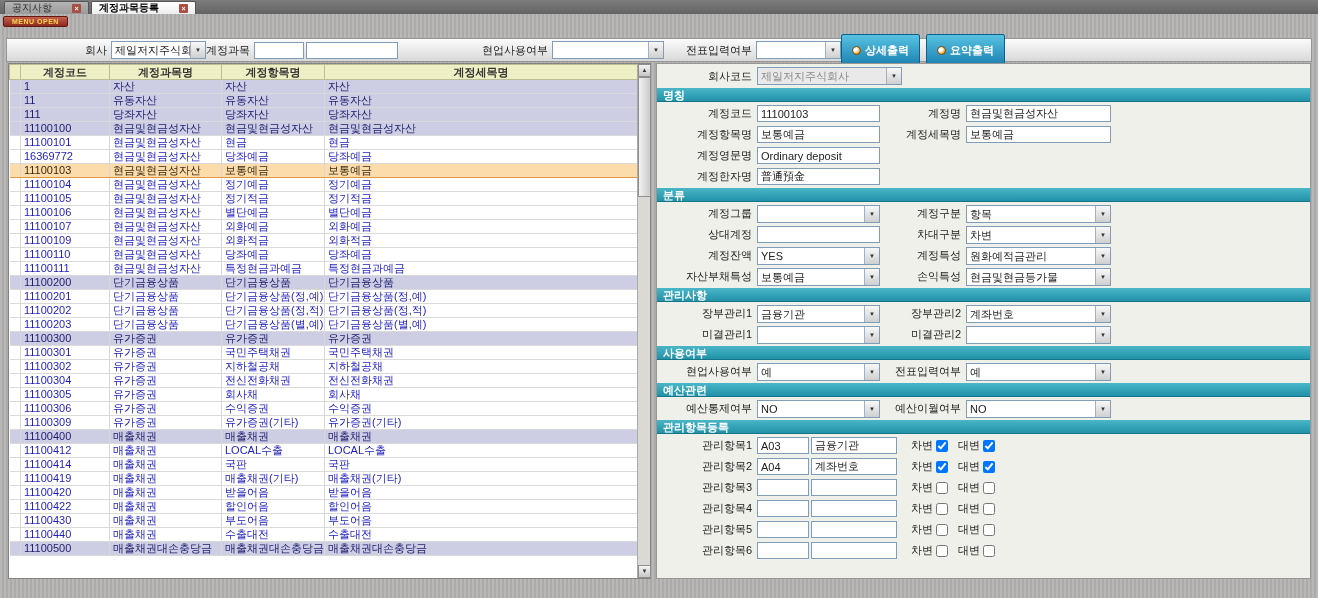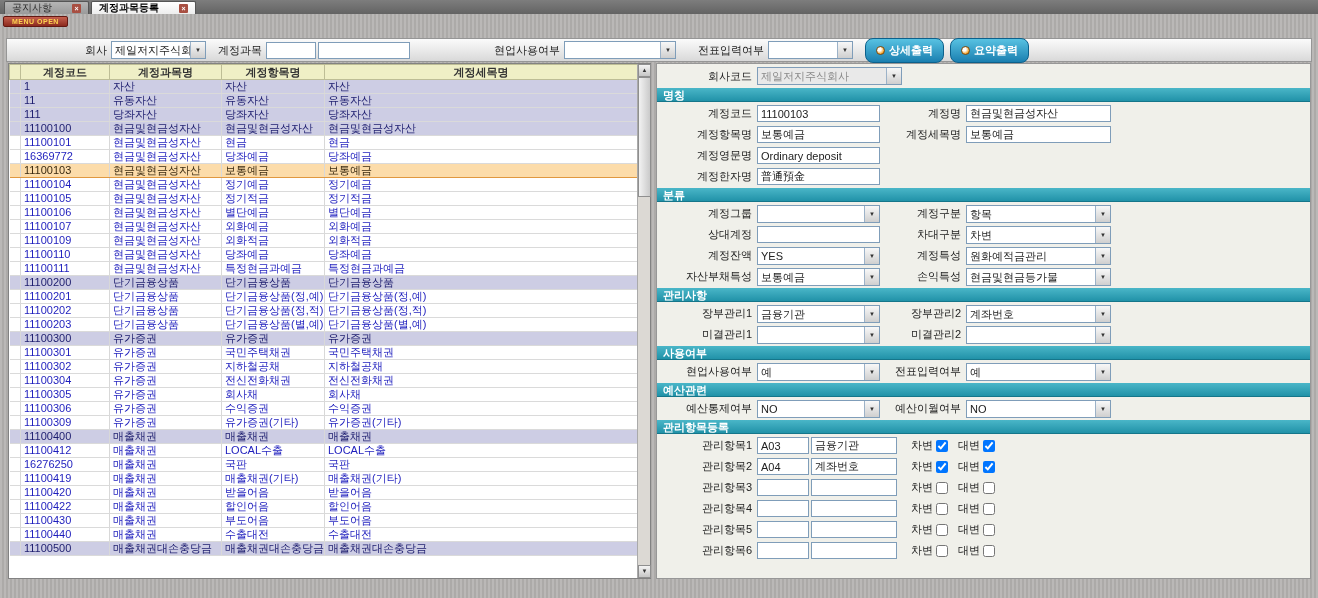--- a/index.html
+++ b/index.html
@@ -41,21 +41,21 @@
     padding:0 8px; cursor:pointer; font-family:"Liberation Sans",sans-serif;
   }
   
   .filterbar {
     position:absolute; left:6px; top:38px; width:1306px; height:24px;
     background:linear-gradient(#fbfbfb,#d9d9d9);
     border:1px solid #969696;
     display:flex; align-items:center; font-size:11px; color:#222;
   }
   .flbl { white-space:nowrap; }
-  .ml78{margin-left:78px} .ml12{margin-left:12px} .ml84{margin-left:84px}
+  .ml78{margin-left:78px} .ml12{} .ml84{margin-left:84px}
   .ml22{margin-left:22px} .ml6{margin-left:6px}
   .fgap{margin-left:4px}
   
   .tin {
     height:17px; border:1px solid #7f9db9; background:#fff;
     font-size:11px; padding:0 3px; font-family:"Liberation Sans",sans-serif; color:#222;
   }
   .combo {
     display:inline-flex; align-items:stretch; height:18px;
     border:1px solid #7f9db9; background:#fff; cursor:pointer;
@@ -66,23 +66,23 @@
     background:linear-gradient(#f8f8f8,#cfcfcf); border-left:1px solid #9cb2c8;
     font-size:6px; color:#333;
   }
   .combo.disabled { background:#e9e9e9; }
   .combo.disabled .ctext { color:#8a8a8a; }
   .w50{width:50px} .w52{width:52px} .w86{width:86px} .w92{width:92px}
   .w95{width:95px} .w112{width:112px} .w85{width:85px}
   .w123{width:123px} .w145{width:145px}
   
   .cta {
-    height:25px; display:inline-flex; align-items:center; gap:4px;
+    height:33px; display:inline-flex; align-items:center; gap:4px;
     background:linear-gradient(#58c2e2,#1a7fb0);
-    border:1px solid #0c618c; border-radius:8px;
+    border:1px solid #0c618c; border-radius:2px;
     color:#fff; font-size:11px; font-weight:bold; padding:0 10px;
     cursor:pointer; font-family:"Liberation Sans",sans-serif;
   }
   .cta-icon {
     width:9px; height:9px; border-radius:50%;
     background:radial-gradient(circle at 35% 35%, #fff 0 25%, #f4a428 70%, #b86a10 100%);
     border:1px solid #7c4a0e;
   }
   
   .grid-area {
@@ -390,21 +390,21 @@
           </tr>
           <tr class="r-item">
             <td class="gut"></td>
             <td>11100412</td>
             <td>매출채권</td>
             <td>LOCAL수출</td>
             <td>LOCAL수출</td>
           </tr>
           <tr class="r-item">
             <td class="gut"></td>
-            <td>16276250</td>
+            <td>11100414</td>
             <td>매출채권</td>
             <td>국판</td>
             <td>국판</td>
           </tr>
           <tr class="r-item">
             <td class="gut"></td>
             <td>11100419</td>
             <td>매출채권</td>
             <td>매출채권(기타)</td>
             <td>매출채권(기타)</td>

